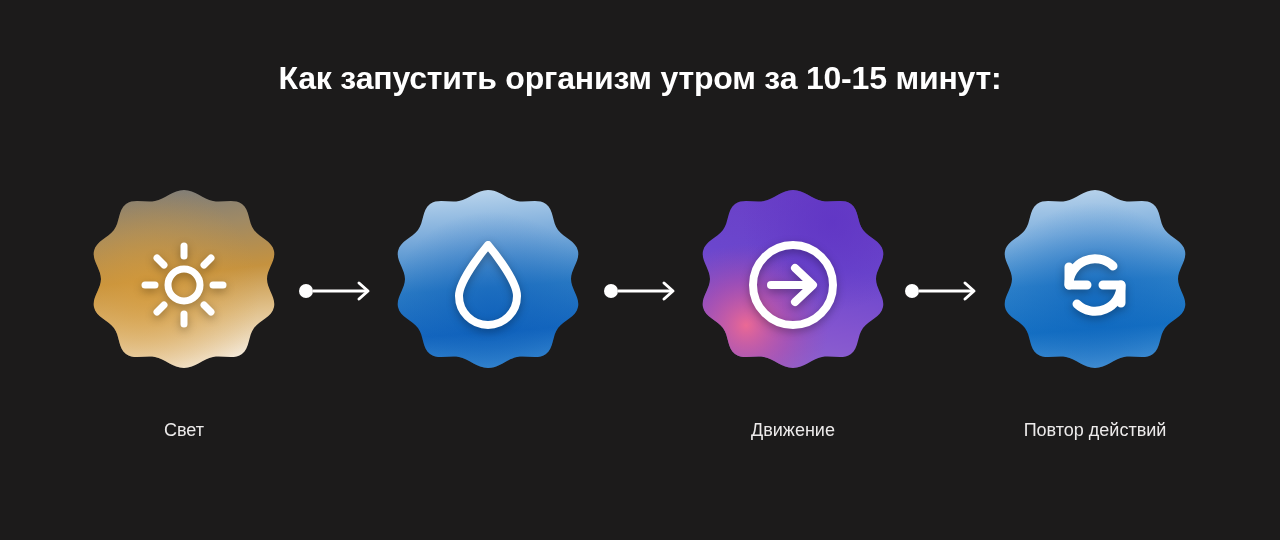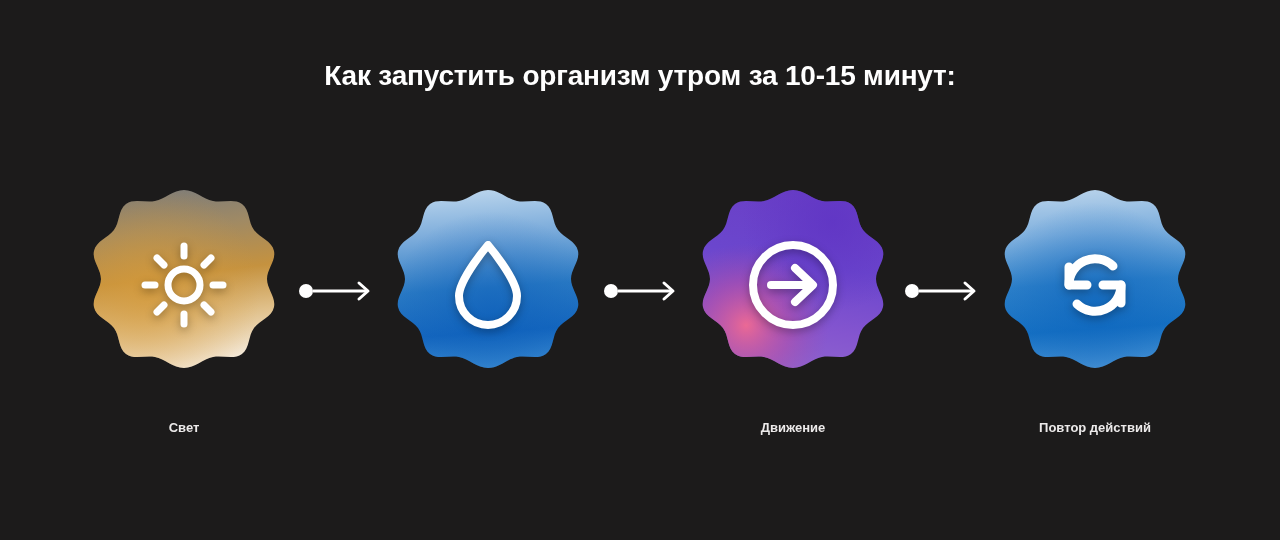--- a/index.html
+++ b/index.html
@@ -21,21 +21,21 @@
   }
 
   
   .title {
     position: absolute;
     top: 60px;
     left: 0;
     width: 1280px;
     text-align: center;
     color: #ffffff;
-    font-size: 28px;
+    font-size: 32px;
     font-weight: bold;
     letter-spacing: -0.2px;
     white-space: nowrap;
   }
 
   
   .steps {
     position: absolute;
     top: 170px;
     left: 0;
@@ -83,22 +83,22 @@
     display: block;
     filter: drop-shadow(0px 3px 4px rgba(0,0,0,0.30));
   }
 
   .step-label {
     position: absolute;
     left: 0;
     top: 250px;
     width: 230px;
     color: #eceaea;
-    font-size: 13px;
-    font-weight: bold;
+    font-size: 18px;
+    font-weight: normal;
     white-space: nowrap;
   }
 
   
   .connector {
     position: absolute;
     top: 279px;
     width: 78px;
     height: 24px;
   }

